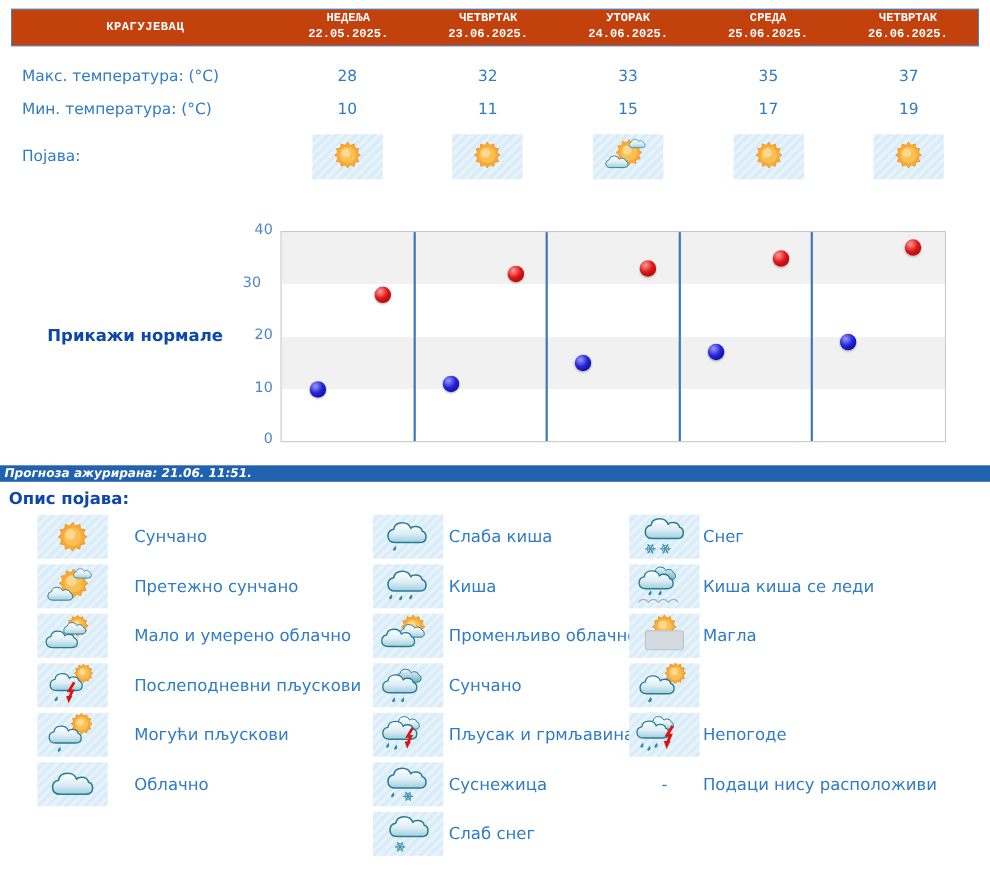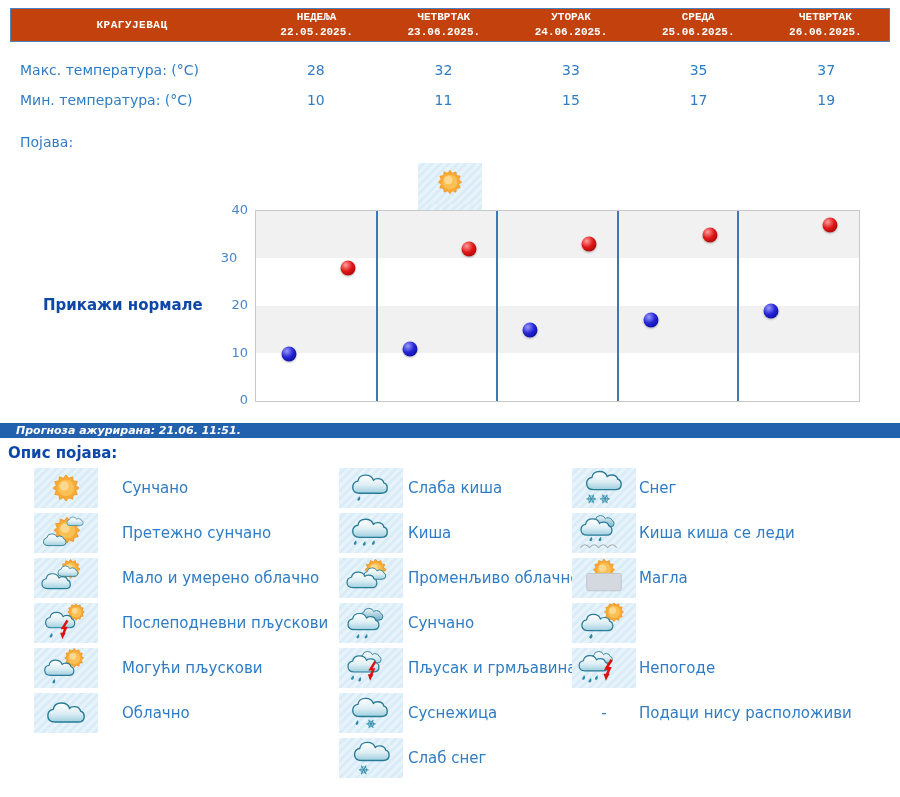--- a/index.html
+++ b/index.html
@@ -11,40 +11,40 @@
        background:#c2410c;border:1px solid #4a82c2;box-sizing:border-box;color:#fff;font-family:Liberation Mono, monospace;}
   .loc-cell{width:242px;display:flex;align-items:center;justify-content:center;
        font-size:11px;font-weight:bold;letter-spacing:.5px;}
   .day-col{flex:1;display:flex;flex-direction:column;align-items:center;justify-content:center;
        font-size:11px;font-weight:bold;line-height:1.35;}
   .frow{position:absolute;left:10px;width:880px;display:flex;color:#2f7cc4;font-size:14px;}
   .frow .lab{width:242px;box-sizing:border-box;padding-left:10px;text-align:left;}
   .frow .c{flex:1;text-align:center;}
   .row-max{top:60px;height:20px;line-height:20px;}
   .row-min{top:90px;height:20px;line-height:20px;}
-  .row-phen{top:122px;height:41px;flex-direction:column;}
+  .row-phen{top:122px;height:41px;}
   .row-phen .lab{line-height:41px;}
   .phen-box{width:64px;height:41px;margin:0 auto;display:flex;align-items:center;justify-content:center;
        background:repeating-linear-gradient(135deg,#e7f3fb 0 3px,#daecf8 3px 6px);}
 
   
   .ytick{position:absolute;width:38px;text-align:right;color:#4a86c8;font-size:13px;height:14px;line-height:14px;}
   #plot{position:absolute;left:255px;top:210px;width:603px;height:190px;box-sizing:content-box;
         border:1px solid #c9c9c9;
         background:linear-gradient(to bottom,#f1f1f1 0 25%,#ffffff 25% 50%,#f1f1f1 50% 75%,#ffffff 75% 100%);}
   .sep{position:absolute;top:0;width:2px;height:190px;background:#3e77b9;}
   .dot{position:absolute;width:15px;height:15px;border-radius:50%;transform:translate(-50%,-50%);
        box-shadow:0 1px 2px rgba(0,0,0,.3);}
   .dot-min{background:radial-gradient(circle at 35% 30%,#9a9aff 0%,#2424d6 45%,#000085 100%);}
   .dot-max{background:radial-gradient(circle at 35% 30%,#ff9d9d 0%,#e01717 45%,#8c0000 100%);}
   .normals{position:absolute;left:43px;top:296px;font-size:15px;font-weight:bold;color:#0d47a8;cursor:pointer;}
 
   
   .statusbar{position:absolute;left:0;top:423px;width:900px;height:15px;background:#2261ae;color:#fff;
-       font-size:11px;font-style:italic;font-weight:bold;line-height:15px;padding-left:16px;box-sizing:border-box;}
+       font-size:11px;font-style:italic;font-weight:bold;line-height:15px;padding-left:4px;box-sizing:border-box;}
 
   
   .desc-title{position:absolute;left:8px;top:444px;font-size:15px;font-weight:bold;color:#0d47a8;}
   #legend{position:absolute;left:0;top:468px;width:900px;}
   .legend-col{position:absolute;top:0;}
   .legend-col.c1{left:34px;width:300px;}
   .legend-col.c2{left:339px;width:230px;}
   .legend-col.c3{left:572px;width:326px;}
   .legend-row{display:flex;align-items:center;height:40px;margin-bottom:5px;}
   .legend-icon{width:64px;height:40px;display:flex;align-items:center;justify-content:center;flex:0 0 64px;

